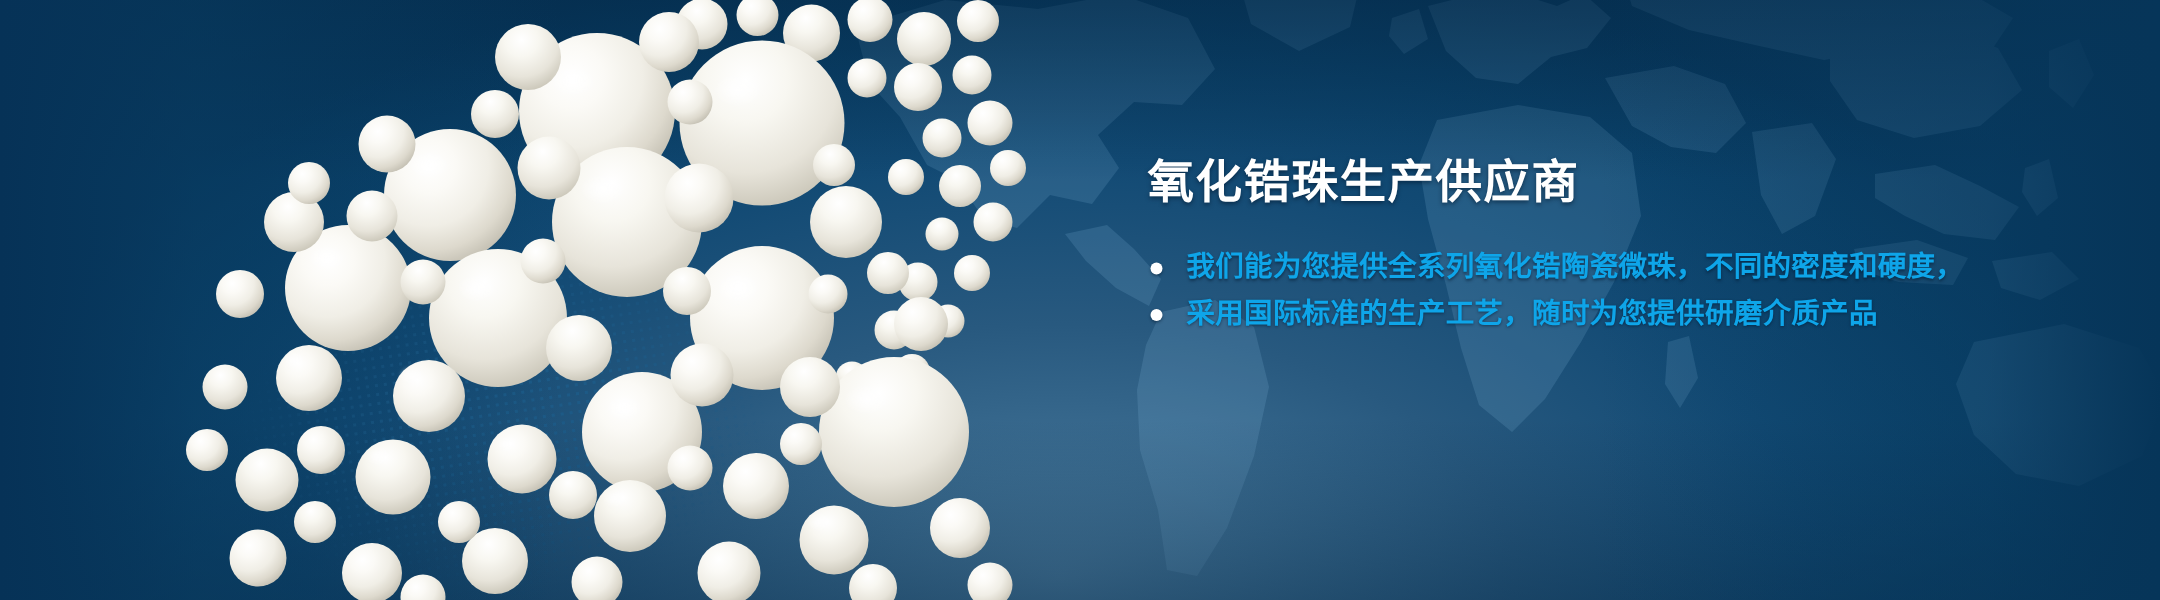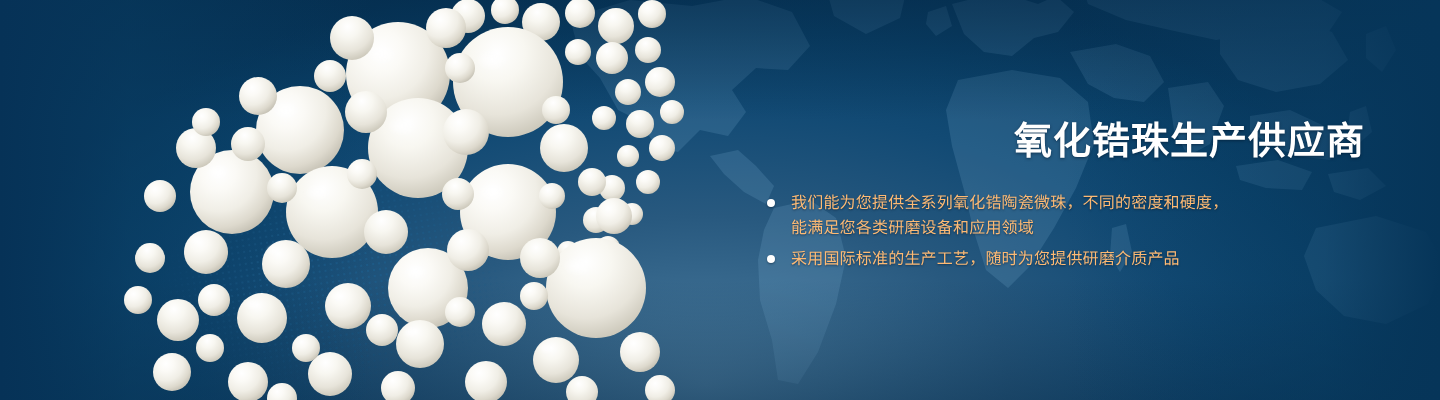--- a/index.html
+++ b/index.html
@@ -56,43 +56,43 @@
   }
   .beads svg{display:block;width:100%;height:100%;}
 
   
   .copy{
     position:absolute;
     left:765px;top:104px;
     width:600px;
   }
   .banner-title{
-    margin:16px 0 26px 0;
-    font-size:38px;
+    margin:0 0 26px 0;
+    font-size:31px;
     line-height:1.15;
     font-weight:700;
     letter-spacing:1px;
     color:#ffffff;
     text-shadow:0 1px 3px rgba(0,20,40,.55);
     white-space:nowrap;
-    text-align:right;
   }
   .bullet-list{
     list-style:none;
     margin:0;padding:0;
   }
   .bullet-item{
     position:relative;
     padding-left:26px;
     margin-bottom:6px;
-    font-size:16px;
+    font-size:19px;
     line-height:25px;
-    color:#fdba74;
+    color:#0ea5e9;
     text-shadow:0 1px 2px rgba(0,18,38,.5);
     letter-spacing:.2px;
+    font-weight:bold;
   }
   .bullet-item:last-child{margin-bottom:0;}
   .bullet-dot{
     position:absolute;
     left:2px;top:9px;
     width:8px;height:8px;
     border-radius:50%;
     background:#ffffff;
     box-shadow:0 1px 2px rgba(0,20,40,.45);
   }
@@ -287,21 +287,20 @@
 
   <div class="copy">
 
     <h1 class="banner-title">氧化锆珠生产供应商</h1>
 
     <ul class="bullet-list">
 
       <li class="bullet-item">
         <span class="bullet-dot"></span>
         <span class="bullet-line">我们能为您提供全系列氧化锆陶瓷微珠，不同的密度和硬度，</span>
-        <span class="bullet-line">能满足您各类研磨设备和应用领域</span>
       </li>
 
 
       <li class="bullet-item">
         <span class="bullet-dot"></span>
         <span class="bullet-line">采用国际标准的生产工艺，随时为您提供研磨介质产品</span>
       </li>
 
     </ul>
   </div>

